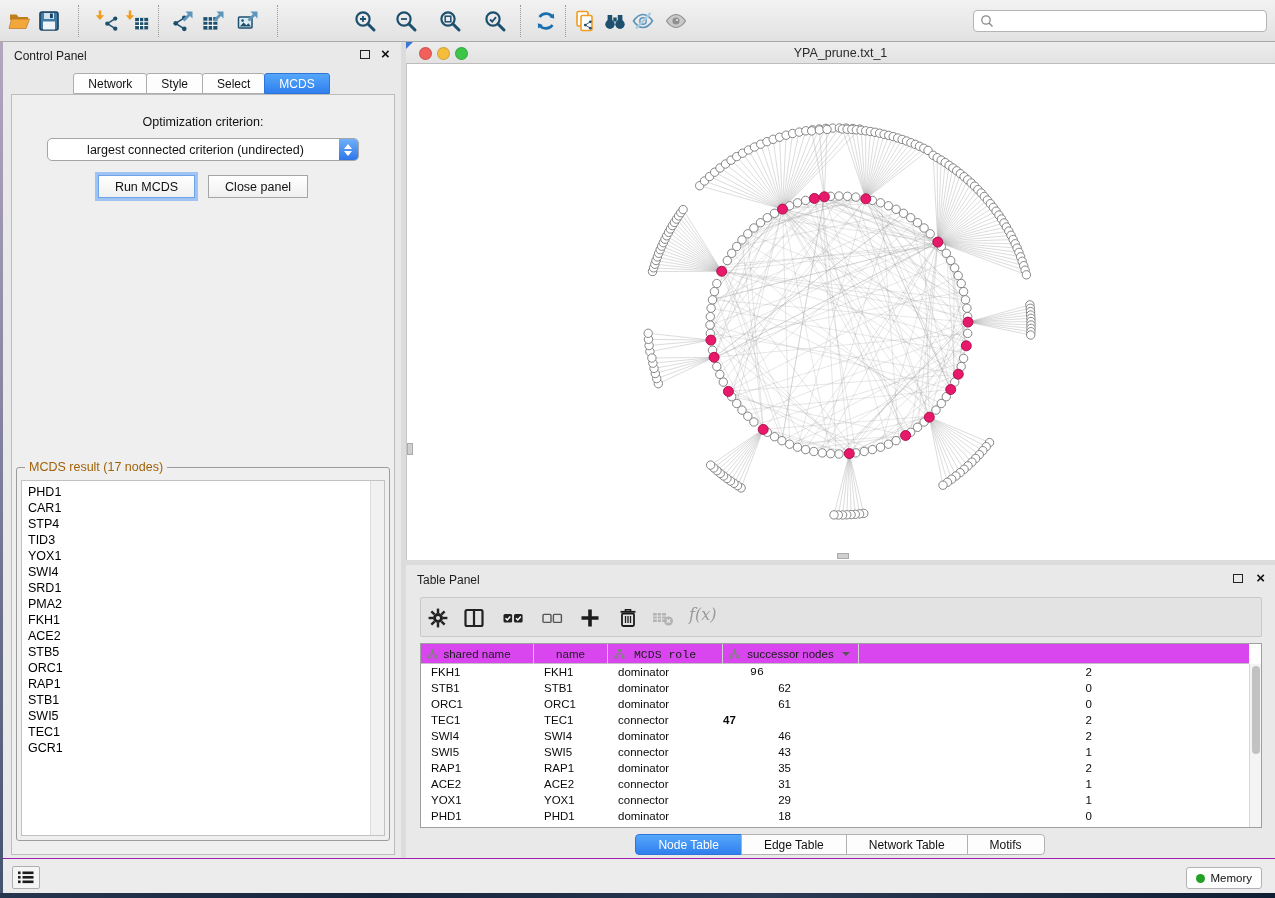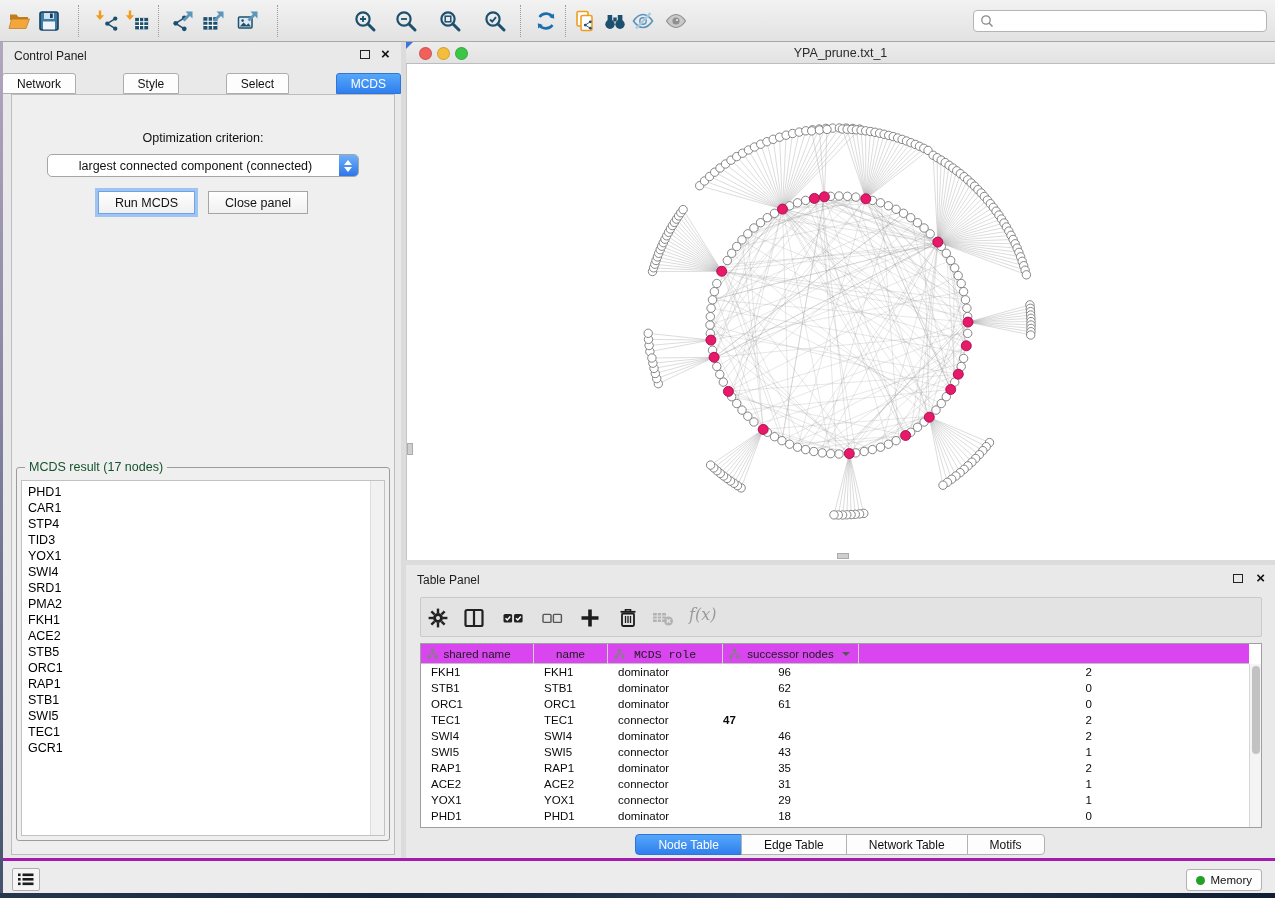--- a/index.html
+++ b/index.html
@@ -16,41 +16,41 @@
   .searchbox{position:absolute;left:973px;top:10px;width:294px;height:22px;background:#fff;
              border:1px solid #b4b4b4;border-radius:4px;display:flex;align-items:center;padding:0 6px;}
   .searchbox input{border:none;outline:none;flex:1;font:12px "Liberation Sans",sans-serif;background:transparent;margin-left:4px;}
 
   
   .control-panel{position:absolute;left:3px;top:42px;width:398px;height:816px;background:#e9e9e9;}
   .panel-titlebar{position:absolute;left:0;top:0;right:0;height:26px;}
   .panel-title{position:absolute;left:11px;top:7px;font-size:12px;color:#1c1c1c;}
   .float-btn{position:absolute;top:8px;width:10px;height:9px;border:1.6px solid #222;background:#fff0;cursor:pointer;}
   .close-btn{position:absolute;top:2px;font-size:15px;font-weight:bold;color:#111;cursor:pointer;line-height:20px;}
-  .cp-tabs{position:absolute;left:0;top:31px;width:100%;display:flex;justify-content:space-between;}
+  .cp-tabs{position:absolute;left:0;top:31px;width:100%;display:flex;justify-content:center;}
   .cp-tab{height:21px;line-height:20px;padding:0 14px;font-size:12px;background:#fdfdfd;border:1px solid #adadad;
           margin-left:-1px;color:#111;cursor:pointer;border-radius:3px 3px 0 0;position:relative;}
   .cp-tab.active{background:linear-gradient(#55a7fa,#2f7fee);color:#fff;border-color:#2f74d8;z-index:2;}
   .cp-content{position:absolute;left:8px;top:52px;width:384px;height:761px;background:#efefef;border:1px solid #bdbdbd;}
-  .opt-label{margin-top:36px;text-align:center;font-size:12.5px;color:#111;}
+  .opt-label{margin-top:20px;text-align:center;font-size:12.5px;color:#111;}
   .combo{width:312px;height:23px;margin:9px auto 0;background:#fff;border:1px solid #a5a5a5;border-radius:5px;
          display:flex;align-items:center;position:relative;cursor:pointer;}
   .combo-text{flex:1;text-align:center;font-size:12.5px;color:#111;padding-left:4px;}
   .combo-stepper{width:19px;height:21px;border-radius:0 4px 4px 0;background:linear-gradient(#6fb0f8,#2e76e9);
                  position:relative;}
   .combo-stepper .up{position:absolute;left:5px;top:4.5px;width:0;height:0;border-left:4.5px solid transparent;
                      border-right:4.5px solid transparent;border-bottom:5px solid #fff;}
   .combo-stepper .dn{position:absolute;left:5px;bottom:4.5px;width:0;height:0;border-left:4.5px solid transparent;
                      border-right:4.5px solid transparent;border-top:5px solid #fff;}
   .btn-row{margin-top:14px;display:flex;justify-content:center;gap:13px;}
   .mac-btn{height:23px;padding:0 16px;font:12.5px "Liberation Sans",sans-serif;background:linear-gradient(#ffffff,#f0f0f0);
            border:1px solid #a5a5a5;border-radius:0;color:#111;cursor:pointer;}
   .mac-btn.focused{box-shadow:0 0 0 3px rgba(105,165,245,.6);border-color:#6fa3e8;}
   .mcds-fieldset{position:absolute;left:4px;top:372px;width:374px;height:374px;border:1px solid #9c9c9c;border-radius:3px;}
-  .mcds-legend{position:absolute;left:8px;top:-8px;background:#efefef;padding:0 4px;font-size:12.5px;color:#14532d;text-align:right;}
+  .mcds-legend{position:absolute;left:8px;top:-8px;background:#efefef;padding:0 4px;font-size:12.5px;color:#a16207;text-align:right;}
   .mcds-listbox{position:absolute;left:4px;top:12px;right:4px;bottom:4px;background:#fff;border:1px solid #c2c2c2;overflow:hidden;}
   .mcds-scroll{position:absolute;right:0;top:0;bottom:0;width:14px;background:#f1f1f1;border-left:1px solid #dcdcdc;}
   .mcds-item{font-size:12.5px;line-height:16px;padding-left:6px;color:#000;cursor:default;}
 
   
   .net-window{position:absolute;left:406px;top:42px;width:869px;height:518px;background:#fff;}
   .net-titlebar{position:absolute;left:0;top:0;right:0;height:22px;background:linear-gradient(#ededed,#e2e2e2);
                 border-bottom:1px solid #bcbcbc;}
   .net-corner{position:absolute;left:0;top:0;width:0;height:0;border-top:7px solid #3d74d8;border-right:7px solid transparent;}
   .traffic{position:absolute;top:5px;width:13px;height:13px;border-radius:50%;cursor:pointer;}
@@ -77,21 +77,21 @@
   .dt-scroll{position:absolute;right:0;top:20px;bottom:0;width:12px;background:#f4f4f4;border-left:1px solid #d7d7d7;}
   .dt-thumb{position:absolute;left:1.5px;top:2px;width:8px;height:88px;background:#c2c2c2;border-radius:5px;cursor:pointer;}
   .tp-tabs{position:absolute;left:0;right:0;top:269px;display:flex;justify-content:center;}
   .tp-tab{height:21px;line-height:20px;padding:0 22px;font-size:12px;background:#fdfdfd;border:1px solid #b2b2b2;
           margin-left:-1px;color:#111;cursor:pointer;}
   .tp-tab:first-child{border-radius:4px 0 0 4px;}
   .tp-tab:last-child{border-radius:0 4px 4px 0;}
   .tp-tab.active{background:linear-gradient(#55a7fa,#2f7fee);color:#fff;border-color:#2f74d8;}
 
   
-  .statusbar{position:absolute;left:0;top:858px;width:1275px;height:35px;background:#ececec;border-top:3px solid #a21caf;}
+  .statusbar{position:absolute;left:0;top:858px;width:1275px;height:35px;background:#ececec;border-top:1px solid #a21caf;}
   .list-btn{position:absolute;left:12px;top:7px;width:28px;height:23px;border:1px solid #aeaeae;border-radius:2px;
             background:#f5f5f5;cursor:pointer;}
   .memory-btn{position:absolute;right:13px;top:8px;height:22px;padding:0 9px;border:1px solid #b2b2b2;border-radius:3px;
               background:#fdfdfd;display:flex;align-items:center;gap:5px;font-size:11.5px;color:#111;cursor:pointer;}
   .memory-dot{width:9px;height:9px;border-radius:50%;}
   .desk-bottom{position:absolute;left:0;top:893px;width:1275px;height:5px;
                background:linear-gradient(90deg,#26364f,#16243c 30%,#2b3b55 60%,#101e33);}
   .desk-left{position:absolute;left:0;top:42px;width:3px;height:851px;
              background:linear-gradient(#b3a6bf,#8a87a3 40%,#45536f);}
 </style>
@@ -229,21 +229,21 @@
       </div>
       <div class="cp-tabs">
           <div class="cp-tab">Network</div>
           <div class="cp-tab">Style</div>
           <div class="cp-tab">Select</div>
           <div class="cp-tab active">MCDS</div>
         </div>
       <div class="cp-content">
         <div class="opt-label">Optimization criterion:</div>
         <div class="combo">
-          <div class="combo-text">largest connected component (connected)</div>
+          <div class="combo-text">largest connected criterion (undirected)</div>
           <div class="combo-stepper">
               <div class="up"></div>
               <div class="dn"></div>
             </div>
         </div>
         <div class="btn-row">
           <button class="mac-btn focused">Run MCDS</button>
           <button class="mac-btn">Close panel</button>
         </div>
         <div class="mcds-fieldset">
@@ -974,21 +974,21 @@
               <span>successor nodes</span>
               <span class="sort"></span>
             </div>
             <div class="dt-hcell" style="flex: 1 1 0%; border-right: none;"></div>
           </div>
         <div class="dt-body" id="dt-body">
             <div class="dt-row">
               <div class="dt-cell" style="width: 113px; padding-left: 10px;">FKH1</div>
               <div class="dt-cell" style="width: 74px; padding-left: 10px;">FKH1</div>
               <div class="dt-cell" style="width: 115px; padding-left: 10px;">dominator</div>
-              <div class="dt-cell" style="width: 136px; text-align: right; padding-right: 68px;">96</div>
+              <div class="dt-cell" style="width: 136px; text-align: center; padding-right: 68px; font-family: Liberation Mono, monospace;">96</div>
               <div class="dt-cell" style="width: 243px; text-align: right; padding-right: 10px;">2</div>
             </div>
             <div class="dt-row">
               <div class="dt-cell" style="width: 113px; padding-left: 10px;">STB1</div>
               <div class="dt-cell" style="width: 74px; padding-left: 10px;">STB1</div>
               <div class="dt-cell" style="width: 115px; padding-left: 10px;">dominator</div>
               <div class="dt-cell" style="width: 136px; text-align: right; padding-right: 68px;">62</div>
               <div class="dt-cell" style="width: 243px; text-align: right; padding-right: 10px;">0</div>
             </div>
             <div class="dt-row">

